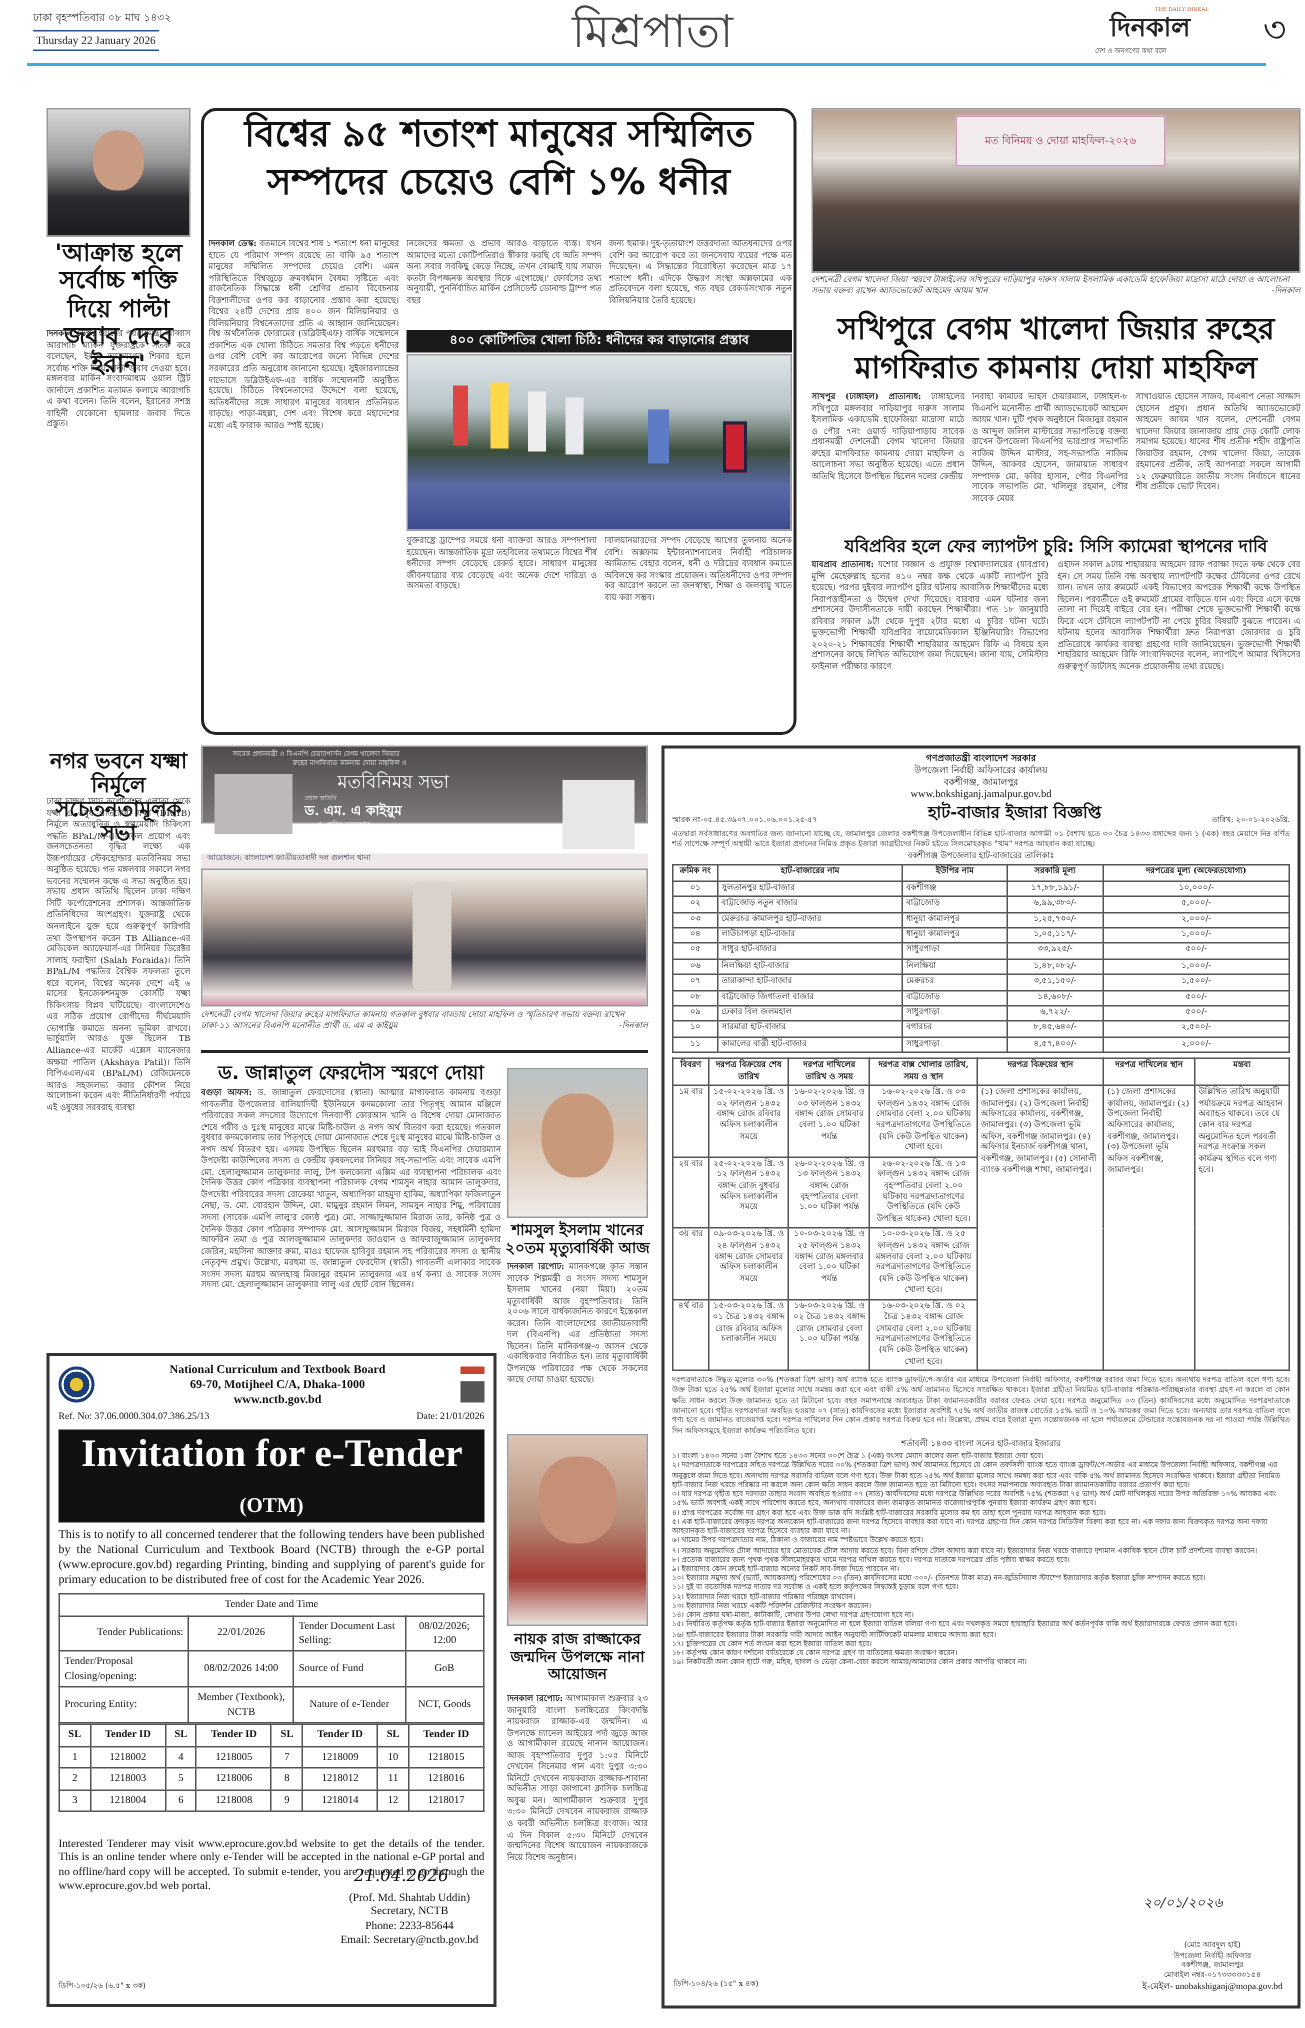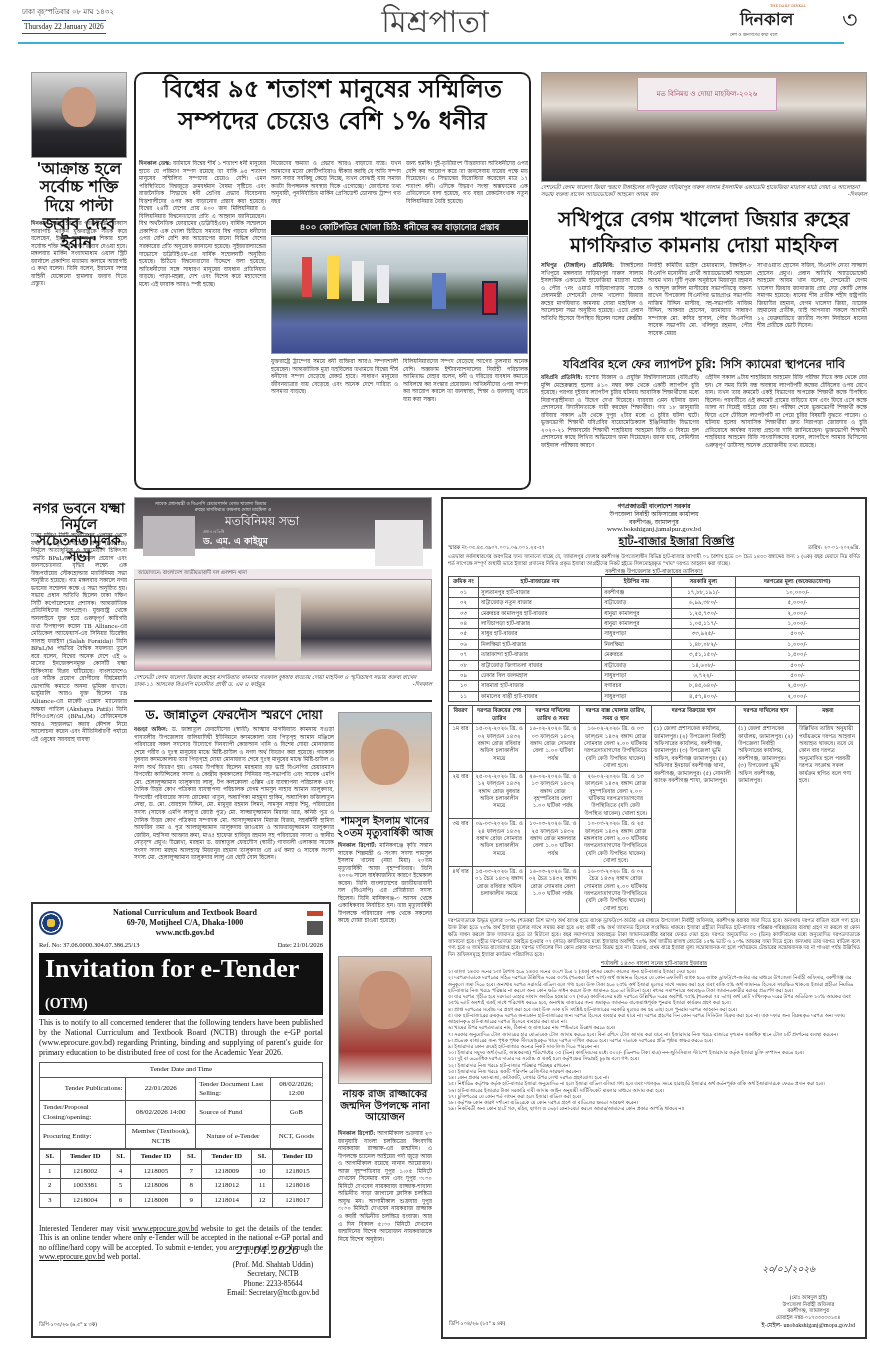--- a/index.html
+++ b/index.html
@@ -20,21 +20,21 @@
 .box{border:2px solid #333}
 .rbox{border:2px solid #222;border-radius:10px}
 .hline{background:#333;height:1px}
 table{border-collapse:collapse;width:100%}
 td,th{border:1px solid #555;padding:1px 2px;font-size:5.5px;text-align:center;vertical-align:top}
 .tender td,.tender th{font-size:7px;font-family:"Liberation Serif",serif;padding:2px 3px;vertical-align:middle}
 .tender th{font-weight:bold}
 .en{font-family:"Liberation Serif",serif}
 .inv-title{background:#111;color:#fff;font-family:"Liberation Serif",serif;font-weight:bold;font-size:26px;padding:0 6px;display:inline-block;line-height:1.2}
 .inv-title small{font-size:14px}
-.ul{text-decoration:underline}
+.ul{}
 .darkbar{background:#1a1a1a;color:#fff;font-family:"DejaVu Sans",sans-serif;font-weight:bold;font-size:10px;text-align:center;padding:2px 0}
 .logo-circ{width:24px;height:24px;border-radius:50%;border:2px solid #1b3d7a;background:radial-gradient(circle,#e9c43a 30%,#1b3d7a 32%,#1b3d7a 60%,#fff 62%)}
 </style>
 </head>
 <body>
 
 <div class="abs masthead-date1">ঢাকা বৃহস্পতিবার ০৮ মাঘ ১৪৩২</div>
 <div class="abs masthead-date2 en">Thursday 22 January 2026</div>
 <div class="abs masthead-title">মিশ্রপাতা</div>
 <div class="abs brand-en">THE DAILY DINKAL</div>
@@ -152,21 +152,21 @@
       <div>National Curriculum and Textbook Board</div>
       <div>69-70, Motijheel C/A, Dhaka-1000</div>
       <div>www.nctb.gov.bd</div>
     </div>
     <div style="width:16px;height:24px;background:linear-gradient(180deg,#c4462c 20%,#fff 22%,#fff 40%,#555 42%)"></div>
   </div>
   <div class="en" style="display:flex;justify-content:space-between;font-size:6.5px;margin-top:3px">
     <span>Ref. No: 37.06.0000.304.07.386.25/13</span>
     <span>Date: 21/01/2026</span>
   </div>
-  <div style="text-align:left;margin:3px 0">
+  <div style="text-align:center;margin:3px 0">
     <span class="inv-title"><span>Invitation for e-Tender</span> <small>(OTM)</small></span>
   </div>
   <div class="en" style="font-size:8px;text-align:justify;line-height:1.25">This is to notify to all concerned tenderer that the following tenders have been published by the National Curriculum and Textbook Board (NCTB) through the e-GP portal (www.eprocure.gov.bd) regarding Printing, binding and supplying of parent's guide for primary education to be distributed free of cost for the Academic Year 2026.</div>
   <table class="tender" style="margin-top:4px">
     <tbody>
         <tr>
           <th colspan="4" style="font-weight:normal">Tender Date and Time</th>
         </tr>
     <tr>
       <td style="text-align:right">Tender Publications:</td>
@@ -205,21 +205,21 @@
           <td>1218002</td>
       <td>4</td>
           <td>1218005</td>
       <td>7</td>
           <td>1218009</td>
       <td>10</td>
           <td>1218015</td>
     </tr>
     <tr>
       <td>2</td>
-          <td>1003381</td>
+          <td>1218003</td>
       <td>5</td>
           <td>1218006</td>
       <td>8</td>
           <td>1218012</td>
       <td>11</td>
           <td>1218016</td>
     </tr>
     <tr>
       <td>3</td>
           <td>1218004</td>

